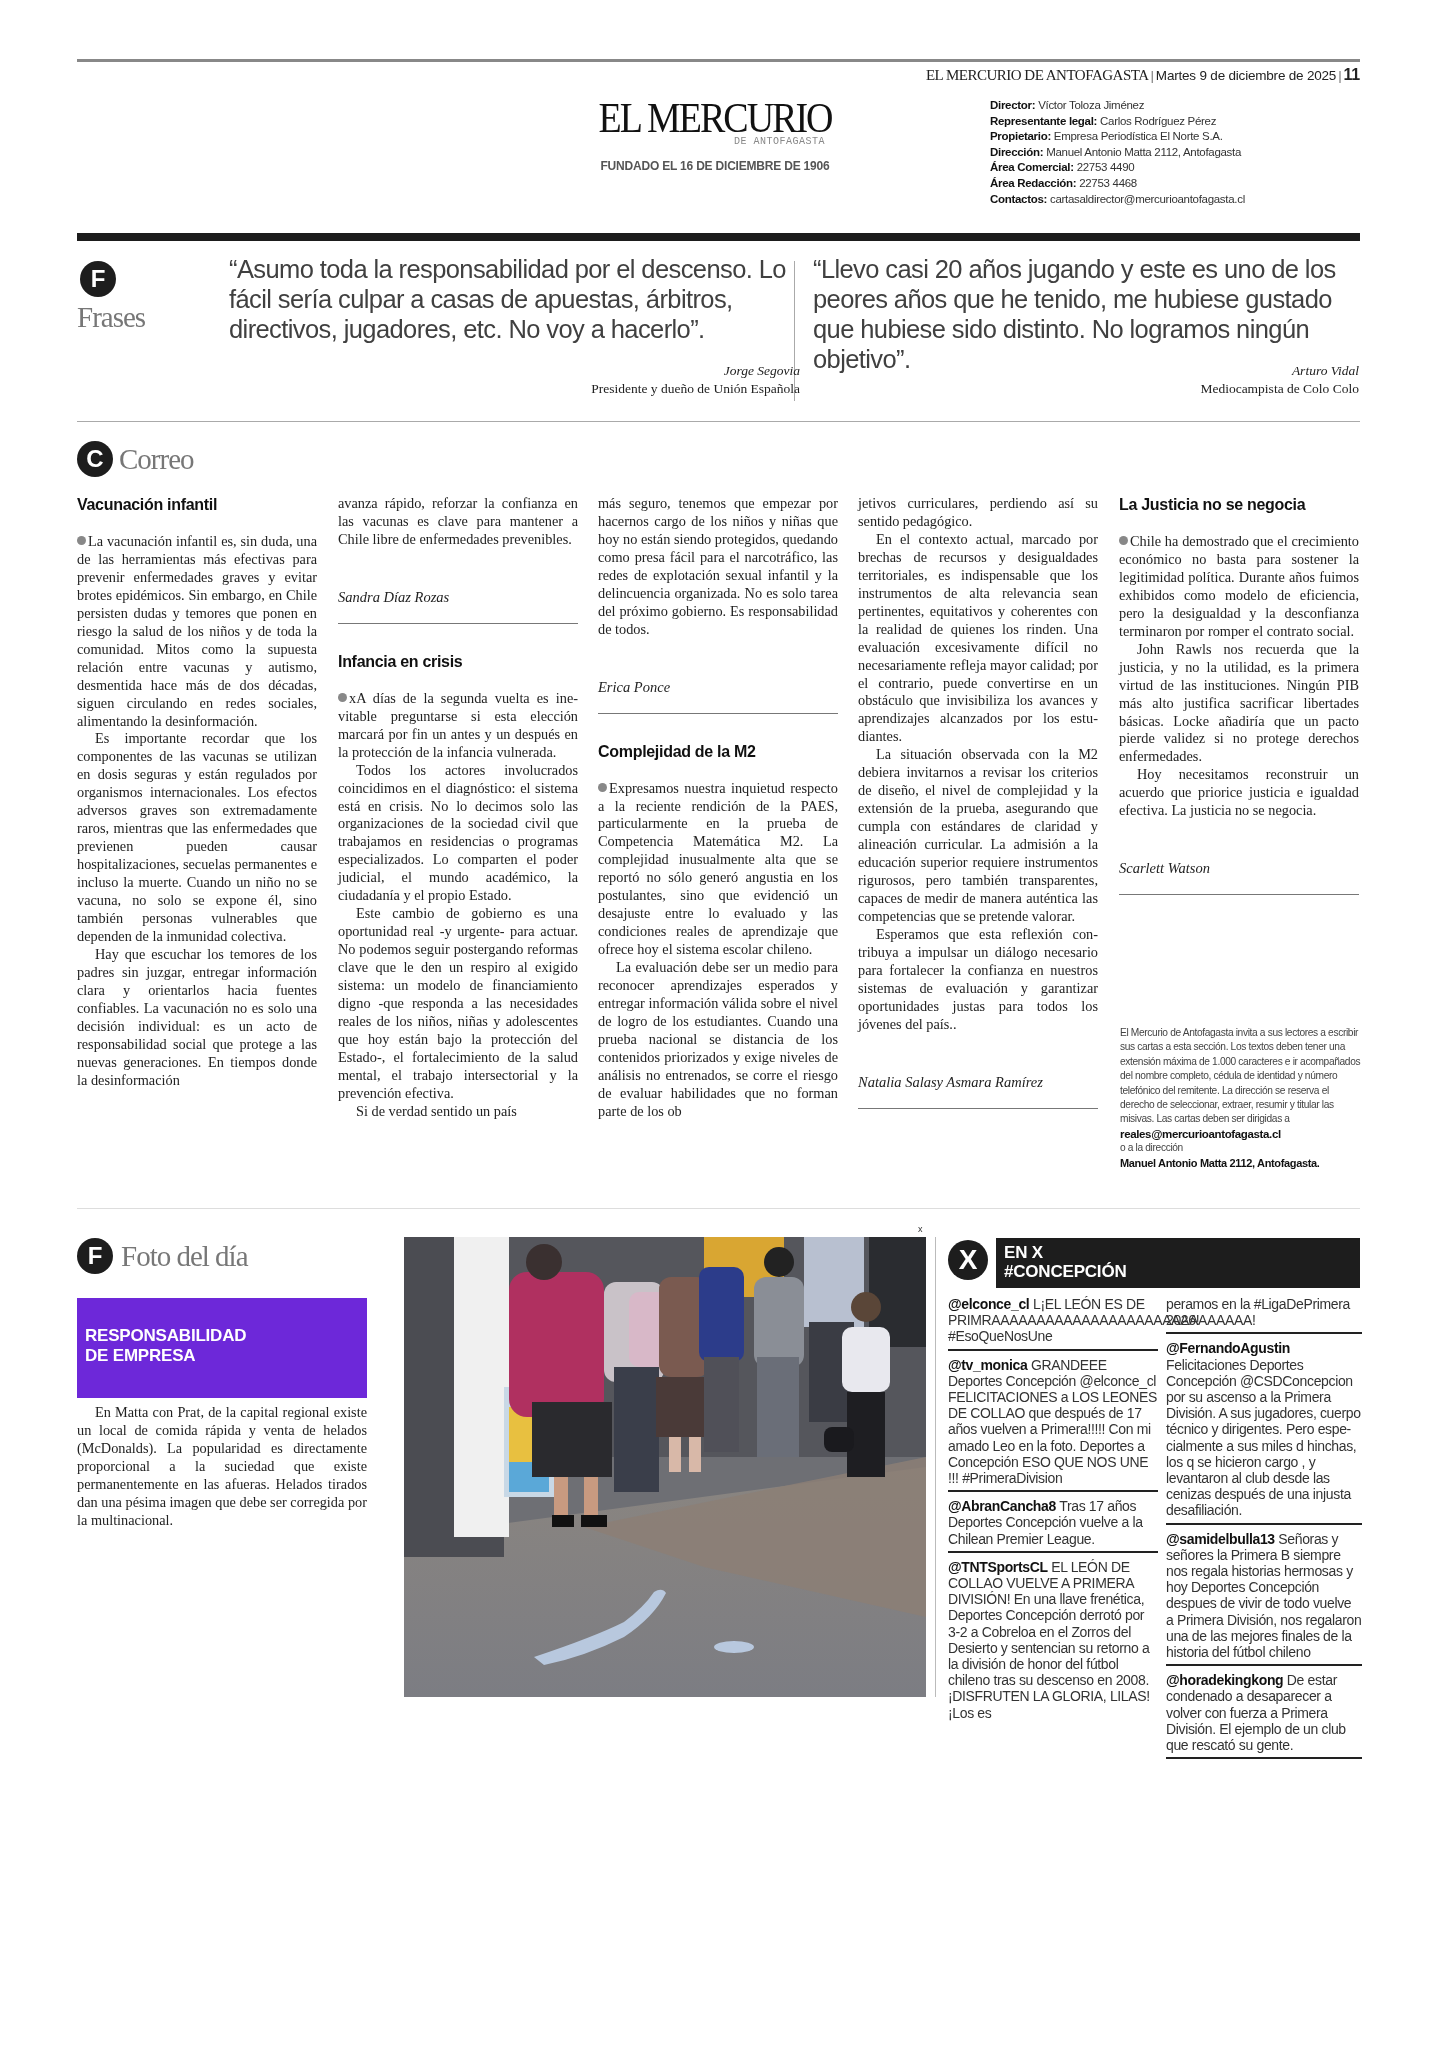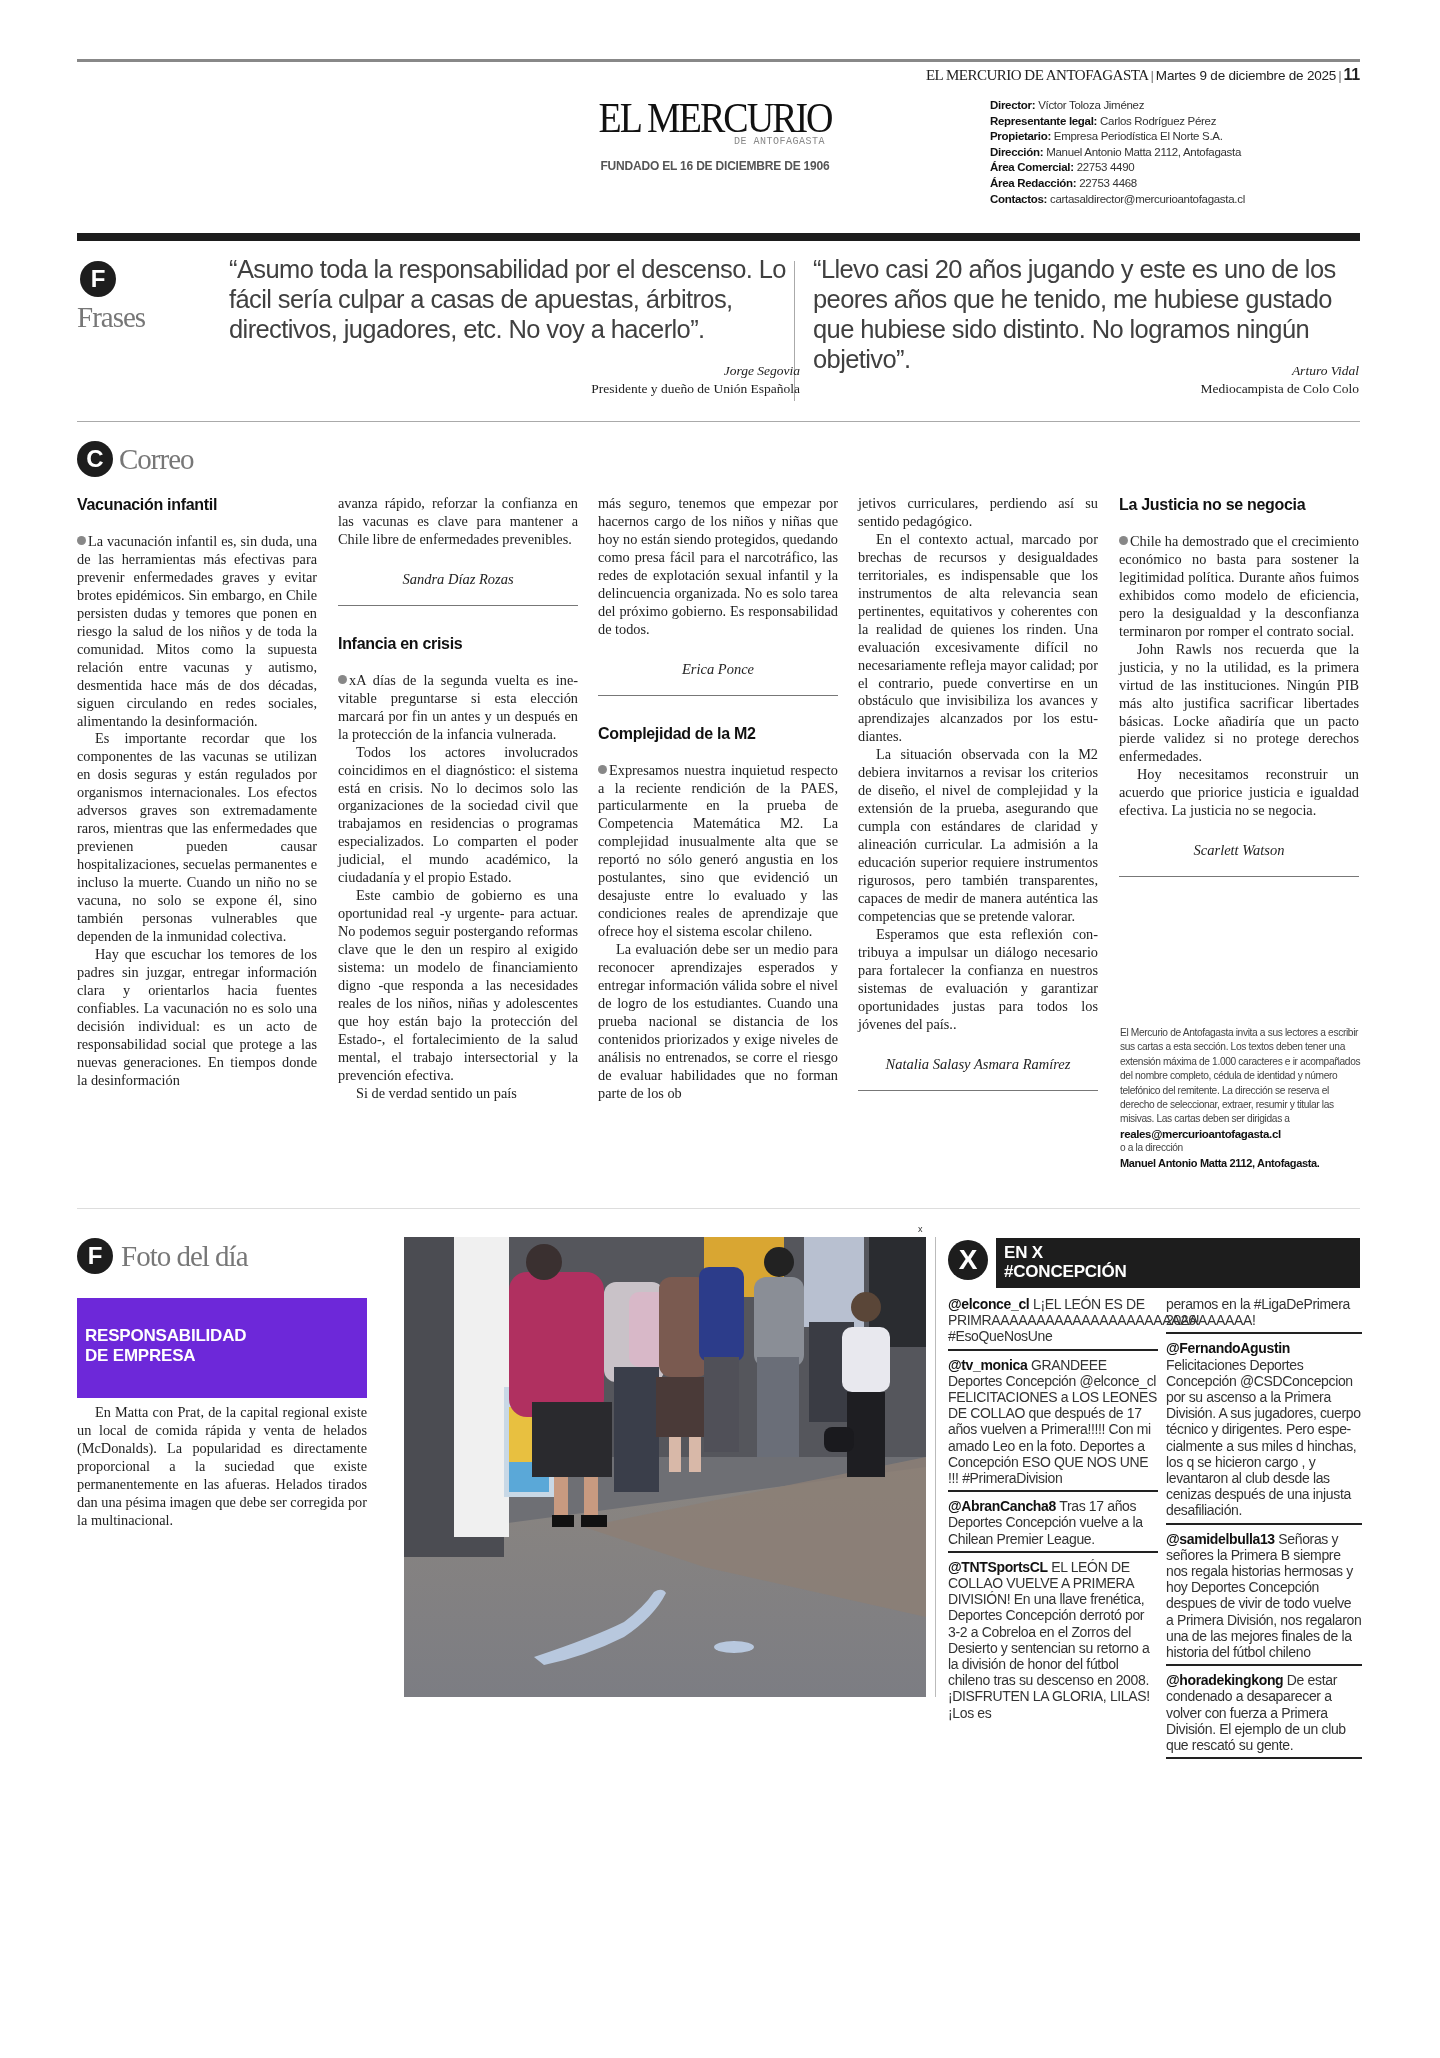--- a/index.html
+++ b/index.html
@@ -40,21 +40,21 @@
 
   
   .correo-head { position: absolute; left: 77px; top: 441px; display: flex; align-items: center; }
   .correo-head .sect-label { font-family: "Liberation Serif", serif; font-size: 29px; color: #777; margin-left: 6px; letter-spacing: -1px; }
 
   .col { position: absolute; top: 495px; width: 240px; font-family: "Liberation Serif", serif; font-size: 14.3px; line-height: 17.95px; color: #222; text-align: justify; hyphens: manual; }
   .col p { text-indent: 18px; }
   .col p.first { text-indent: 0; }
   .col h3 { font-family: "Liberation Sans", sans-serif; font-weight: bold; font-size: 16px; line-height: 20px; color: #111; margin-bottom: 18px; letter-spacing: -0.3px; text-align: left; }
   .col .dot { display: inline-block; width: 9px; height: 9px; border-radius: 50%; background: #888; margin-right: 2px; vertical-align: 1px; }
-  .col .sign { font-style: italic; text-align: center; margin-top: 22px; font-size: 14.5px; }
+  .col .sign { font-style: italic; text-align: left; margin-top: 40px; font-size: 14.5px; }
   .col .rule { height: 1px; background: #777; margin: 16px 0 28px 0; }
   .col1 { left: 77px; }
   .col2 { left: 338px; }
   .col3 { left: 598px; }
   .col4 { left: 858px; }
   .col5 { left: 1119px; }
 
   .notice { position: absolute; left: 1120px; top: 1026px; width: 245px; font-family: "Liberation Sans", sans-serif; font-size: 10.2px; line-height: 14.4px; color: #444; letter-spacing: -0.35px; }
   .notice .email { font-weight: bold; color: #111; font-size: 11.5px; }
   .notice .addr { font-weight: bold; color: #111; font-size: 11px; }

